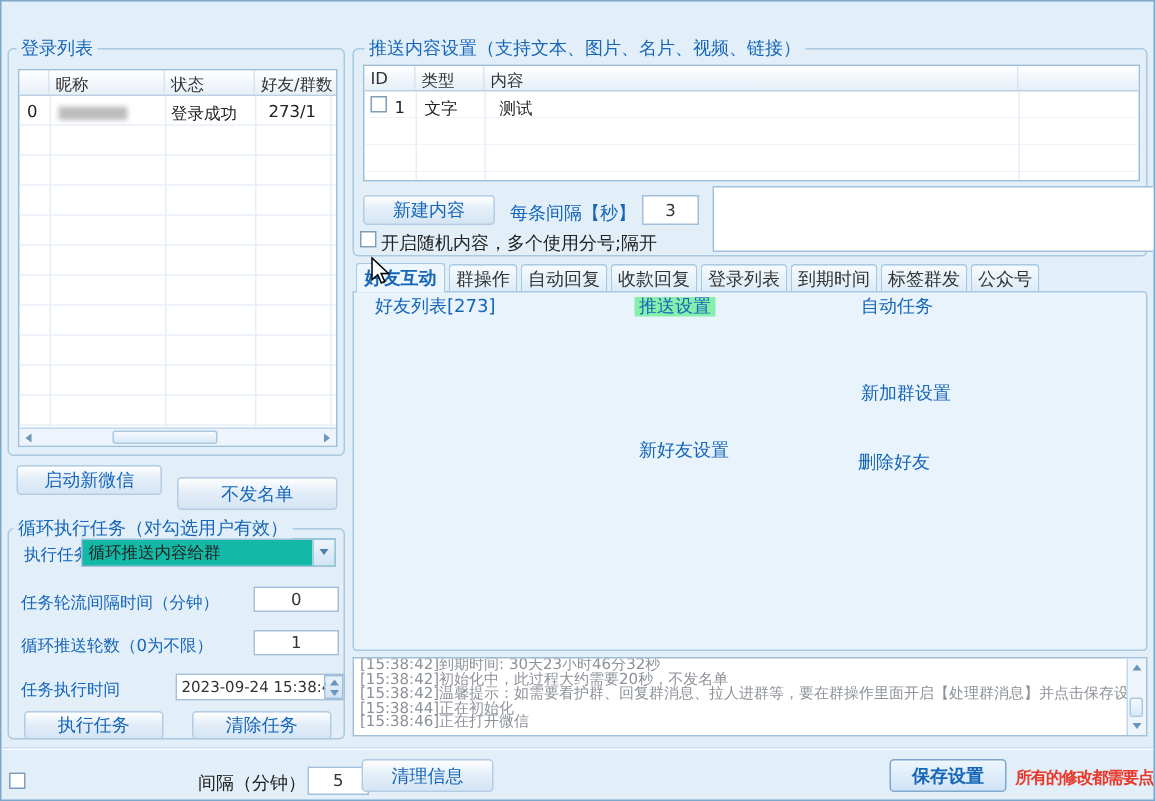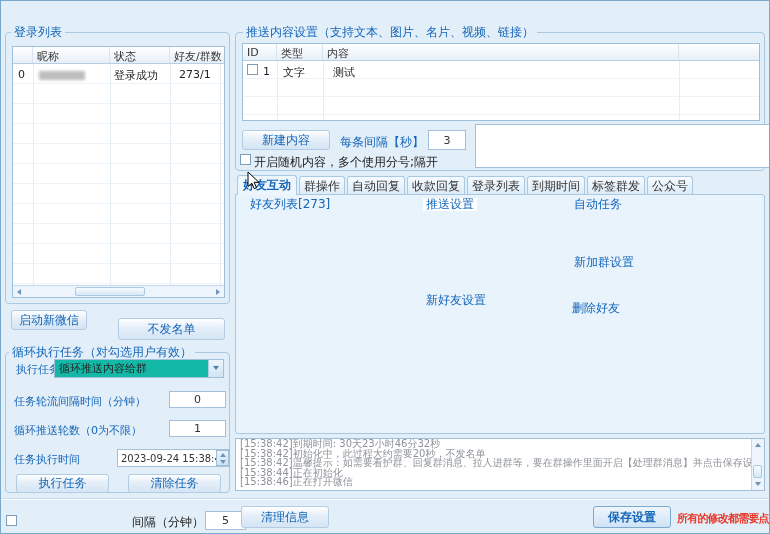--- a/index.html
+++ b/index.html
@@ -112,21 +112,21 @@
             <div class="tri left" style="left:2px;top:1px"></div>
           </div>
         <div class="sbarrow" style="right:2px;top:2px;width:8px;height:8px">
             <div class="tri right" style="left:2px;top:1px"></div>
           </div>
         <div class="sbthumb" style="left:62px;top:1px;width:70px;height:9px"></div>
       </div>
     </div>
   </div>
 
-  <div class="btn" style="left:10px;top:309px;width:76px;height:20px;line-height:18px">启动新微信</div>
+  <div class="btn" style="left:10px;top:309px;width:97px;height:20px;line-height:18px">启动新微信</div>
   <div class="btn" style="left:117px;top:317px;width:107px;height:22px;line-height:20px">不发名单</div>
 
   <div class="grplabel" style="left:8px;top:345px">循环执行任务（对勾选用户有效）</div>
   <div class="grp" style="left:4px;top:351px;width:225px;height:141px">
     <div class="lblb" style="left:10px;top:9px">执行任务</div>
     <div class="combo" style="left:48px;top:6px;width:170px;height:19px">
       <span class="ctext">循环推送内容给群</span>
       <span class="carrow"></span>
     </div>
     <div class="lblb" style="left:8px;top:41px">任务轮流间隔时间（分钟）</div>
@@ -276,21 +276,21 @@
             <div class="tri up" style="left:1px;top:2px"></div>
           </div>
         <div class="sbarrow" style="left:2px;bottom:3px;width:8px;height:8px">
             <div class="tri down" style="left:1px;top:2px"></div>
           </div>
         <div class="sbthumb" style="left:1px;top:14px;width:10px;height:28px"></div>
       </div>
     </div>
   </div>
 
-  <div class="grplabel" style="left:422px;top:197px;background:#ffffff">推送设置</div>
+  <div class="grplabel" style="left:422px;top:197px;background:#86efac">推送设置</div>
   <div class="grp" style="left:416px;top:203px;width:152px;height:90px">
     <div class="lblb" style="left:8px;top:13px">每批发送人数:</div>
     <input class="inp" style="left: 81px; top: 10px; width: 38px; height: 17px;" value="1000">
     <div class="lblb" style="left:121px;top:13px">【人】</div>
     <div class="lblb" style="left:8px;top:39px">每批间隔时间:</div>
     <input class="inp" style="left: 81px; top: 36px; width: 38px; height: 17px;" value="10">
     <div class="lblb" style="left:121px;top:39px">【秒】</div>
     <div class="lblb" style="left:8px;top:65px">每条推送间隔:</div>
     <input class="inp" style="left: 81px; top: 62px; width: 38px; height: 17px;" value="10">
     <div class="lblb" style="left:121px;top:65px">【秒】</div>

